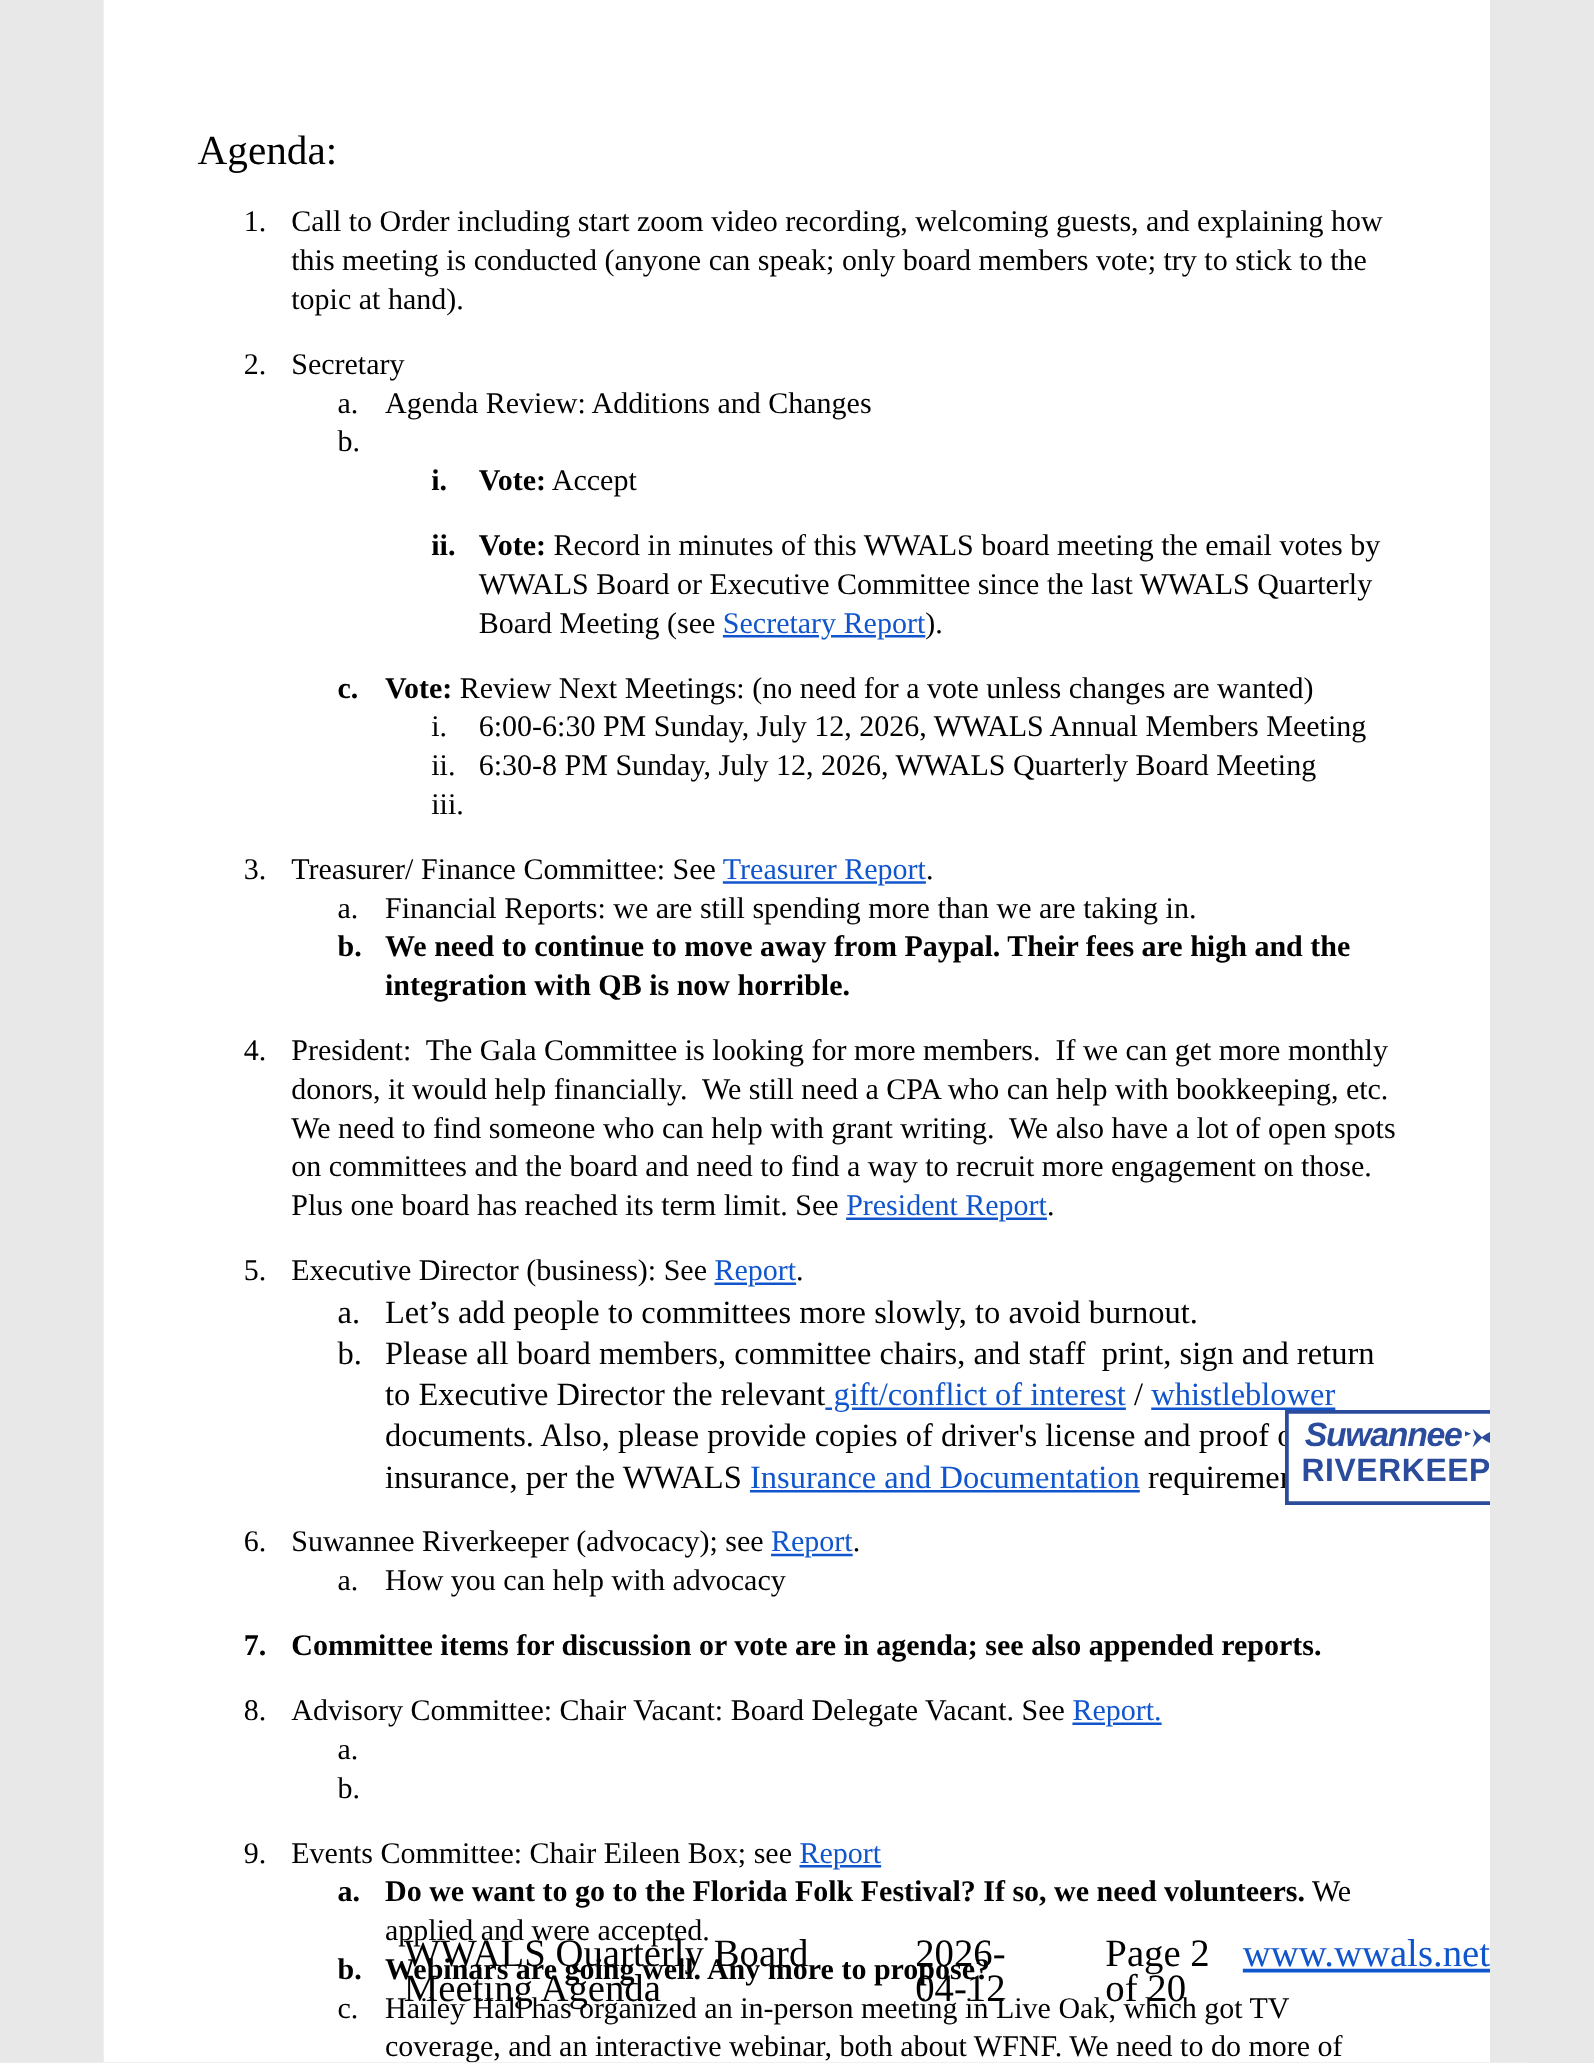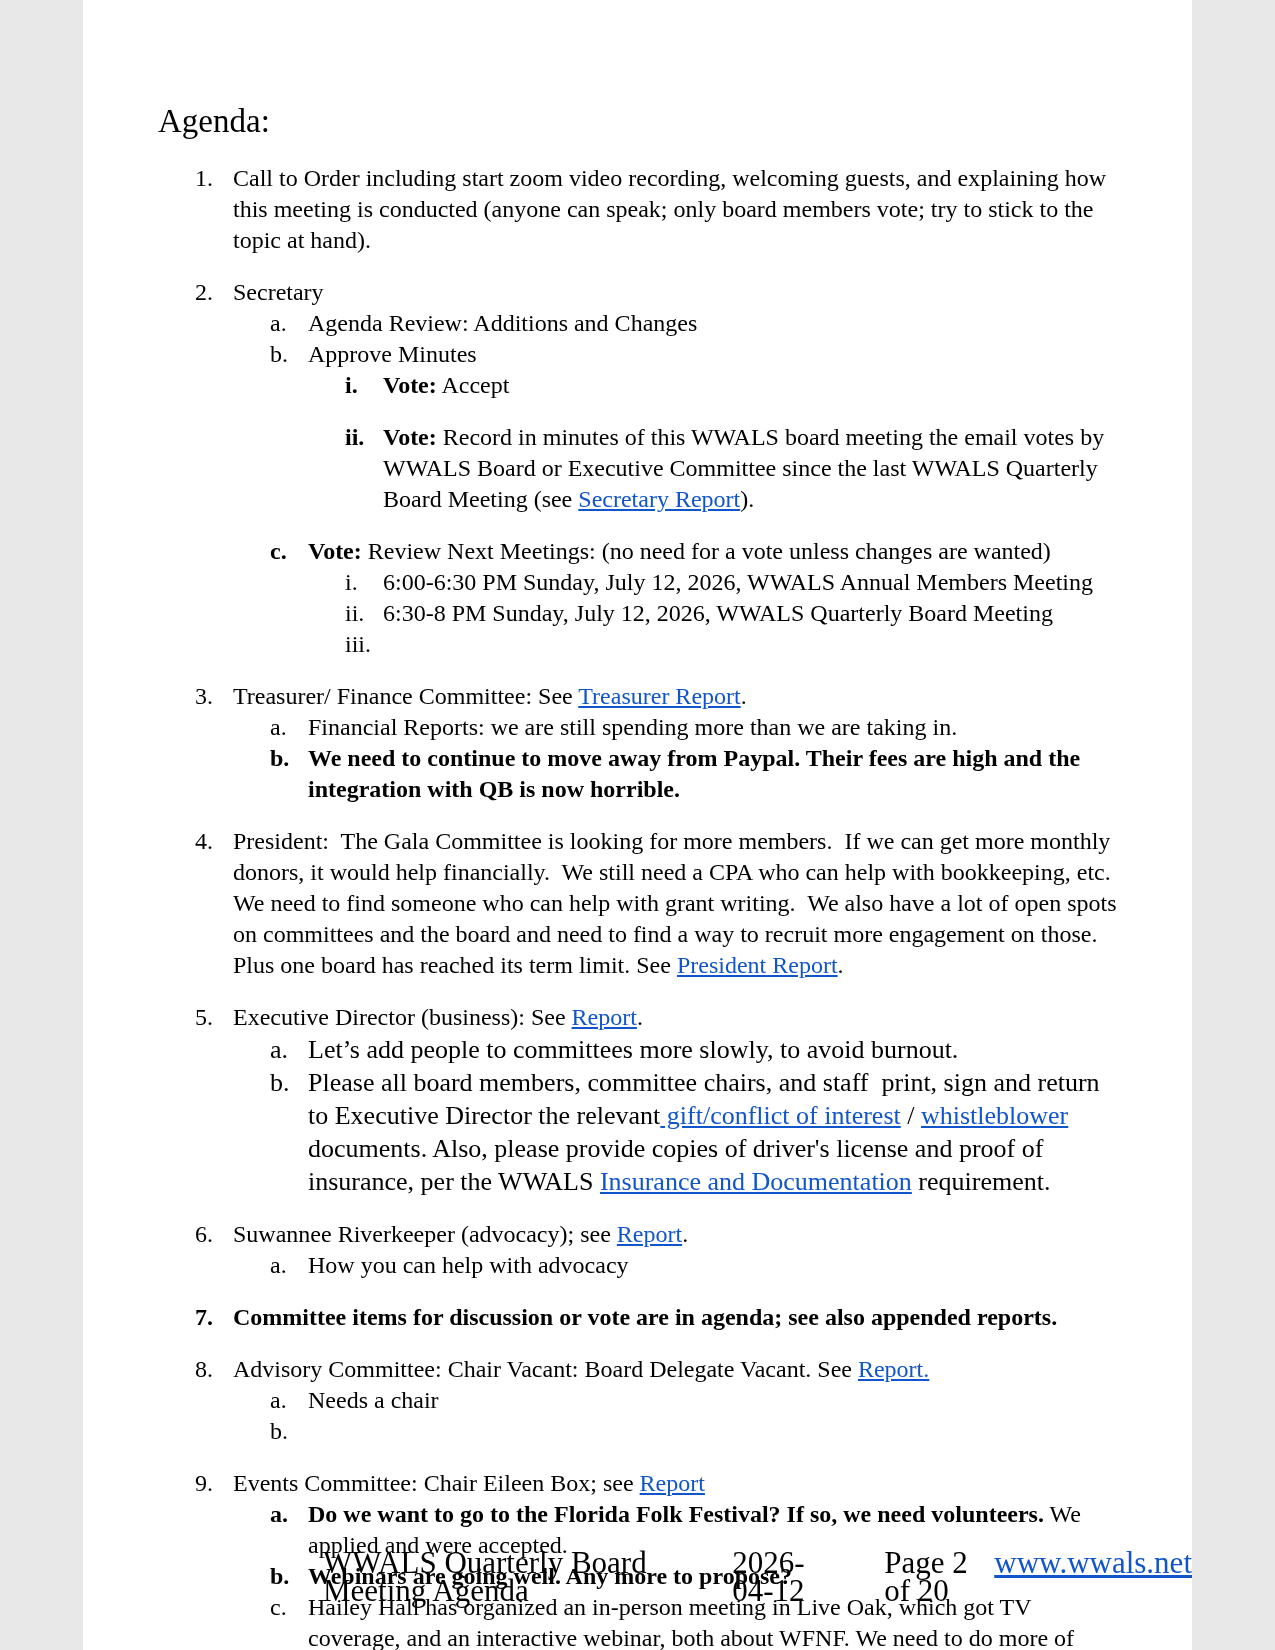--- a/index.html
+++ b/index.html
@@ -79,21 +79,20 @@
   <div class="li lvl1 mt">
     <span class="marker">2.</span>
     <span class="content"><span>Secretary</span></span>
   </div>
   <div class="li lvl2">
     <span class="marker">a.</span>
     <span class="content"><span>Agenda Review: Additions and Changes</span></span>
   </div>
   <div class="li lvl2">
     <span class="marker">b.</span>
-    <span class="content"><span>Approve Minutes</span></span>
   </div>
   <div class="li lvl3">
     <span class="marker mb">i.</span>
     <span class="content"><span class="b">Vote:</span><span> Accept</span></span>
   </div>
   <div class="li lvl3 mt">
     <span class="marker mb">ii.</span>
     <span class="content"><span class="b">Vote:</span><span> Record in minutes of this WWALS board meeting the email votes by WWALS Board or Executive Committee since the last WWALS Quarterly Board Meeting (see </span><a>Secretary Report</a><span>).</span></span>
   </div>
   <div class="li lvl2 mt">
@@ -156,21 +155,20 @@
     <span class="marker mb">7.</span>
     <span class="content"><span class="b">Committee items for discussion or vote are in agenda; see also appended reports.</span></span>
   </div>
 
   <div class="li lvl1 mt">
     <span class="marker">8.</span>
     <span class="content"><span>Advisory Committee: Chair Vacant: Board Delegate Vacant. See </span><a>Report.</a></span>
   </div>
   <div class="li lvl2">
     <span class="marker">a.</span>
-    <span class="content"><span>Needs a chair</span></span>
   </div>
   <div class="li lvl2">
     <span class="marker">b.</span>
   </div>
 
   <div class="li lvl1 mt">
     <span class="marker">9.</span>
     <span class="content"><span>Events Committee: Chair Eileen Box; see </span><a>Report</a></span>
   </div>
   <div class="li lvl2">
@@ -179,20 +177,35 @@
   </div>
   <div class="li lvl2">
     <span class="marker mb">b.</span>
     <span class="content"><span class="b">Webinars are going well. Any more to propose?</span></span>
   </div>
   <div class="li lvl2">
     <span class="marker">c.</span>
     <span class="content"><span>Hailey Hall has organized an in-person meeting in Live Oak, which got TV coverage, and an interactive webinar, both about WFNF. We need to do more of both.</span></span>
   </div>
 
+  <div class="logo">
+    <div class="logo-row1">
+      <span>Suwannee</span>
+      <svg width="62" height="24" viewBox="0 0 62 24" fill="#2b4c9c" xmlns="http://www.w3.org/2000/svg">
+        <path d="M14 13 L6 6 L9 13 L6 21 Z"></path>
+        <path d="M13 13 Q26 3 40 7 Q52 10 60 14 Q48 21 36 18 Q24 22 13 13 Z"></path>
+        <path d="M32 7 L36 1 L40 7 Z"></path>
+        <path d="M0 8 L5 10 L0 12 Z"></path>
+      </svg>
+    </div>
+    <div class="logo-row2">
+      <span>RIVERKEEPER</span>
+      <span class="logo-reg">®</span>
+    </div>
+  </div>
 
   <div class="footer">
     <span class="f-title">WWALS Quarterly Board Meeting Agenda</span>
     <span class="f-date">2026-04-12</span>
     <span class="f-page">Page 2 of 20</span>
     <a class="f-link">www.wwals.net</a>
   </div>
 
 </div>
 

